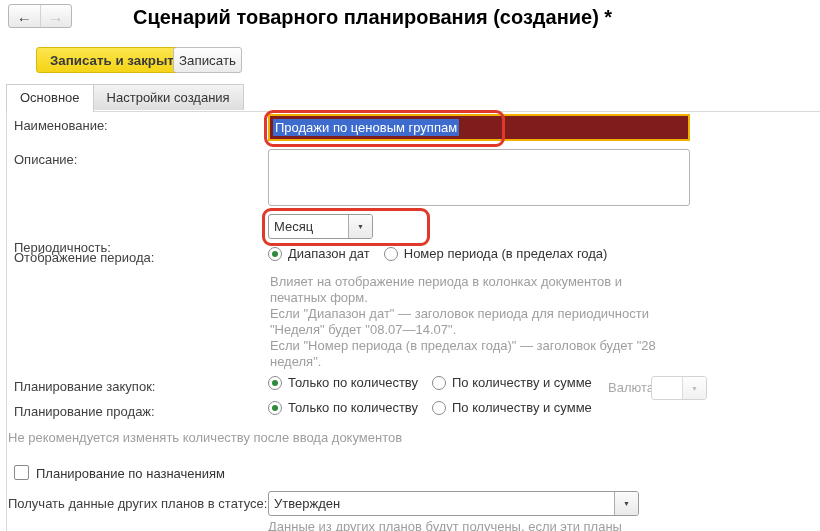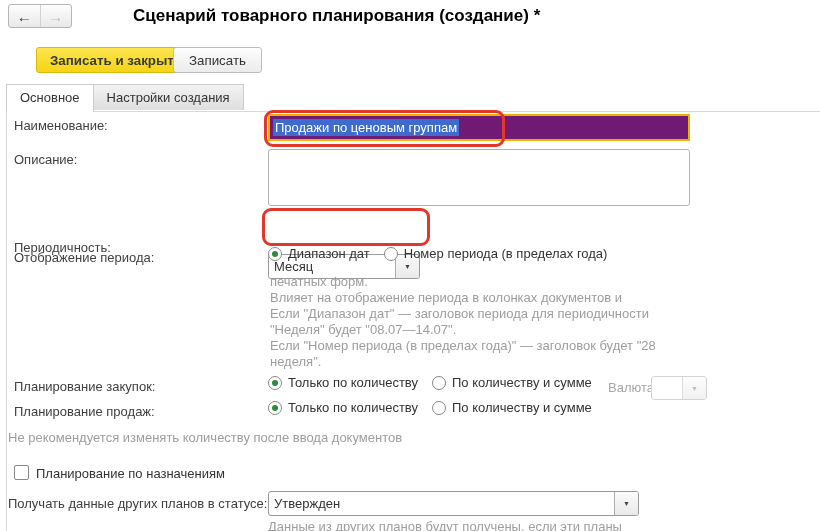--- a/index.html
+++ b/index.html
@@ -22,37 +22,37 @@
     background: linear-gradient(#fdfdfd, #e9e9e9);
   }
   .nav-btn {
     flex: 1; display: flex; align-items: center; justify-content: center;
     font-size: 15px; font-weight: bold; cursor: default;
   }
   .nav-btn.back { color: #3d3d3d; }
   .nav-btn.fwd { color: #bcbcbc; border-left: 1px solid #d2d2d2; }
   .page-title {
     left: 133px; top: 6px;
-    font-size: 17px; font-weight: bold; color: #000;
+    font-size: 20px; font-weight: bold; color: #000;
     white-space: nowrap;
   }
 
   
   .btn {
     height: 26px; display: inline-flex; align-items: center;
     border-radius: 3px; white-space: nowrap; cursor: default;
   }
   .btn-primary {
     left: 8px; top: 47px; padding: 0 13px;
     background: linear-gradient(#fce54e, #f5d416);
     border: 1px solid #d9b90a;
     font-weight: bold; color: #3a3a3a; margin-left: 28px;
   }
   .btn-normal {
-    left: 173px; top: 47px; padding: 0 15px;
+    left: 173px; top: 47px; padding: 0 5px;
     background: linear-gradient(#fefefe, #ebebeb);
     border: 1px solid #bdbdbd;
     color: #333;
   }
 
   
   .tabbar { left: 6px; top: 84px; display: flex; z-index: 2; }
   .tab {
     padding: 0 13px; line-height: 26px;
     border: 1px solid #cdcdcd; border-bottom: none;
@@ -70,21 +70,21 @@
     border-top: 1px solid #d9d9d9;
     border-left: 1px solid #d9d9d9;
     background: #fff; z-index: 1;
   }
 
   .lbl { position: absolute; color: #404040; white-space: nowrap; z-index: 2; }
 
   
   .name-input {
     left: 268px; top: 114px; width: 422px; height: 27px;
-    border: 2px solid #f0b000; background: #701a75;
+    border: 2px solid #f0b000; background: #7f1d1d;
     display: flex; align-items: center; padding-left: 3px;
     z-index: 2;
   }
   .selected-text { background: #3d6bce; color: #fff; padding: 1px 2px; white-space: nowrap; }
 
   .desc-textarea {
     left: 268px; top: 149px; width: 422px; height: 57px;
     border: 1px solid #b3b3b3; border-radius: 3px;
     resize: none; font-family: "Liberation Sans", sans-serif; font-size: 13px;
     z-index: 2; background: #fff;
@@ -163,41 +163,41 @@
 
 <div class="lbl" style="left:14px; top:118px;">Наименование:</div>
 <div class="abs name-input">
   <span class="selected-text">Продажи по ценовым группам</span>
 </div>
 
 <div class="lbl" style="left:14px; top:152px;">Описание:</div>
 <textarea class="abs desc-textarea" style=""></textarea>
 
 <div class="lbl" style="left:14px; top:220px;margin-top:20px;">Периодичность:</div>
-<div class="combo" style="left:268px; top:214px; width:152px;margin-top:40px;">
+<div class="combo" style="left:268px; top:214px; width:105px;">
   <div class="combo-text">Месяц</div>
   <div class="combo-arrow">
     <span class="arrow-glyph">▼</span>
   </div>
 </div>
 
 <div class="lbl" style="left:14px; top:250px;">Отображение периода:</div>
 <div class="radio-row" style="left:268px; top:246px;">
   <div class="radio-opt">
     <span class="radio-circle checked"></span>
     <span>Диапазон дат</span>
   </div>
   <div class="radio-opt">
     <span class="radio-circle"></span>
     <span>Номер периода (в пределах года)</span>
   </div>
 </div>
 <div class="hint" style="left:270px; top:274px;">
+  <div>Влияет на отображение периода в колонках документов и</div>
   <div>печатных форм.</div>
-  <div>Влияет на отображение периода в колонках документов и</div>
   <div>Если "Диапазон дат" — заголовок периода для периодичности</div>
   <div>"Неделя" будет "08.07—14.07".</div>
   <div>Если "Номер периода (в пределах года)" — заголовок будет "28</div>
   <div>неделя".</div>
 </div>
 
 <div class="lbl" style="left:14px; top:379px;">Планирование закупок:</div>
 <div class="radio-row" style="left:268px; top:375px;">
   <div class="radio-opt">
     <span class="radio-circle checked"></span>

